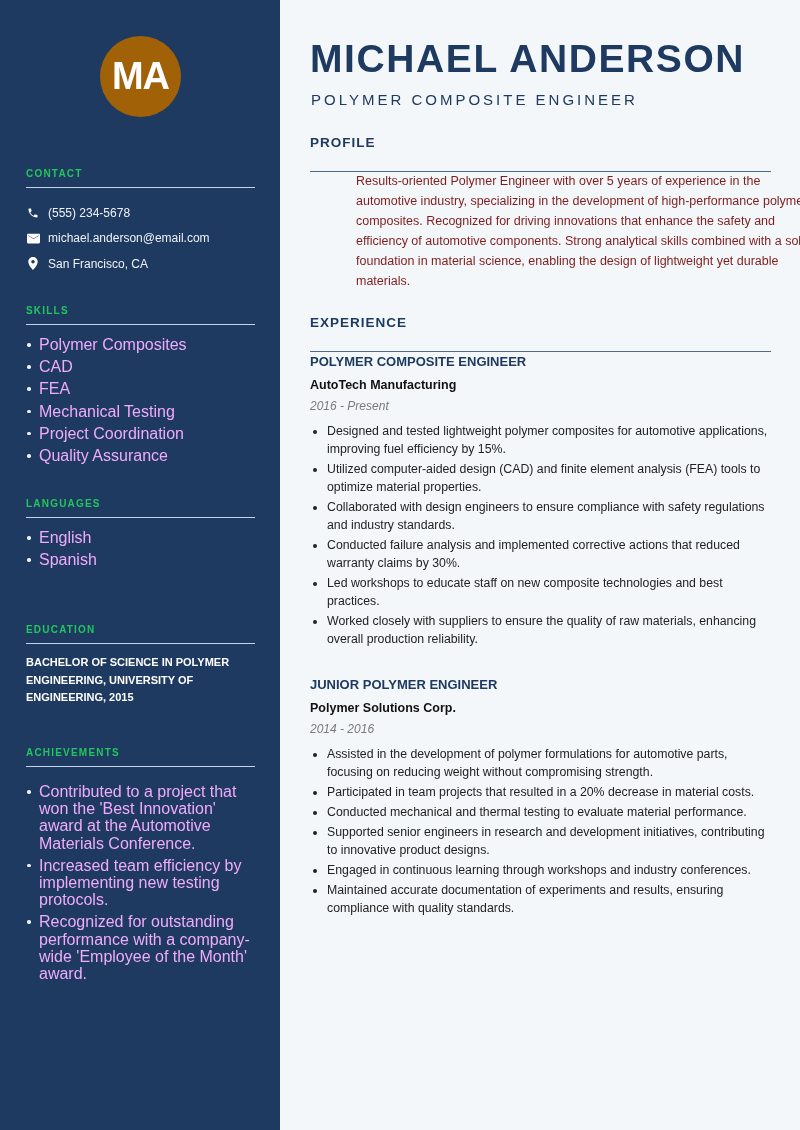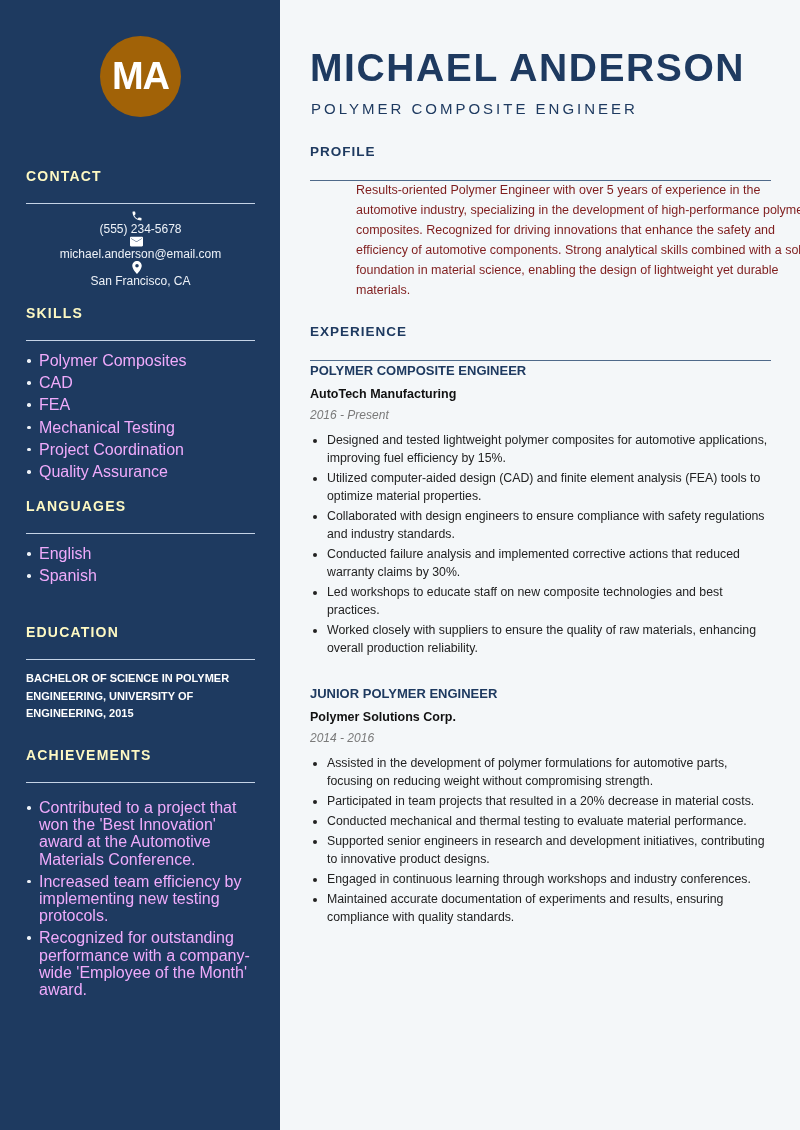--- a/index.html
+++ b/index.html
@@ -1,28 +1,28 @@
 <!DOCTYPE html>
 <html><head>
 <meta charset="utf-8">
 <style>
   * { margin: 0; padding: 0; box-sizing: border-box; }
   html, body { width: 800px; height: 1130px; overflow: hidden; }
   body { font-family: "Liberation Sans", "DejaVu Sans", sans-serif; background: #f4f7f9; position: relative; }
   .sidebar { position: absolute; left: 0; top: 0; width: 280px; height: 1130px; background: #1e3a60; color: #ffffff; }
-  .main { position: absolute; left: 280px; top: 16px; width: 520px; height: 926px; background: #f4f7f9; }
+  .main { position: absolute; left: 280px; top: 7px; width: 520px; height: 926px; background: #f4f7f9; }
 
   .avatar { position: absolute; left: 100px; top: 36px; width: 81px; height: 81px; border-radius: 50%;
             background: #a16207; color: #fff; font-weight: bold; font-size: 38px; display: flex;
             align-items: center; justify-content: center; letter-spacing: -1px; }
 
   .side-section { position: absolute; left: 26px; width: 229px; }
-  .side-title { font-weight: bold; font-size: 14px; letter-spacing: 1.2px; color: #fef9c3; padding-bottom: 19px;
+  .side-title { font-weight: bold; font-size: 10px; letter-spacing: 1.2px; color: #22c55e; padding-bottom: 8px;
                 border-bottom: 1.5px solid #c5d3e6; }
-  .contact-row { display: flex; align-items: center; font-size: 12px; color: #eef2f8; height: 25.5px; flex-direction: column; }
+  .contact-row { display: flex; align-items: flex-end; font-size: 12px; color: #eef2f8; height: 25.5px; }
   .contact-row .ic { width: 14px; height: 14px; margin-right: 8px; display: inline-flex; align-items: center; justify-content: center; }
   .side-list { list-style: none; margin-top: 9px; }
   .side-list li { font-size: 16px; color: #f0abfc; line-height: 22.2px; position: relative; padding-left: 13px; }
   .side-list li::before { content: ""; position: absolute; left: 1px; top: 9px; width: 3.5px; height: 3.5px; border-radius: 50%; background: #eef2f8; }
   .edu-text { font-size: 11px; font-weight: bold; color: #fff; line-height: 17.5px; margin-top: 10px; }
   .ach-list li { line-height: 17.2px; margin-bottom: 5px; }
   .ach-list li::before { top: 7px; }
 
   .name { position: absolute; left: 30px; top: 30px; font-size: 39px; font-weight: bold; color: #1e3a60; letter-spacing: 1.6px; }
   .job-title { position: absolute; left: 31px; top: 84px; font-size: 15px; color: #1e3a60; letter-spacing: 3px; }

